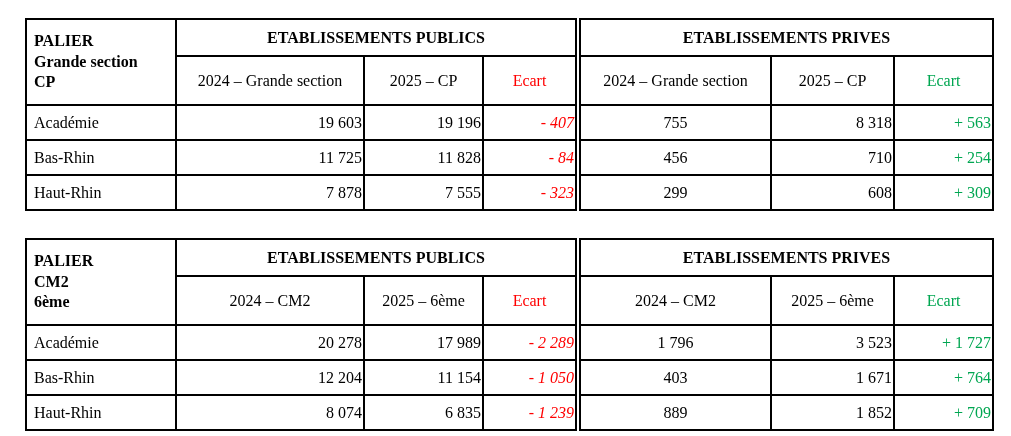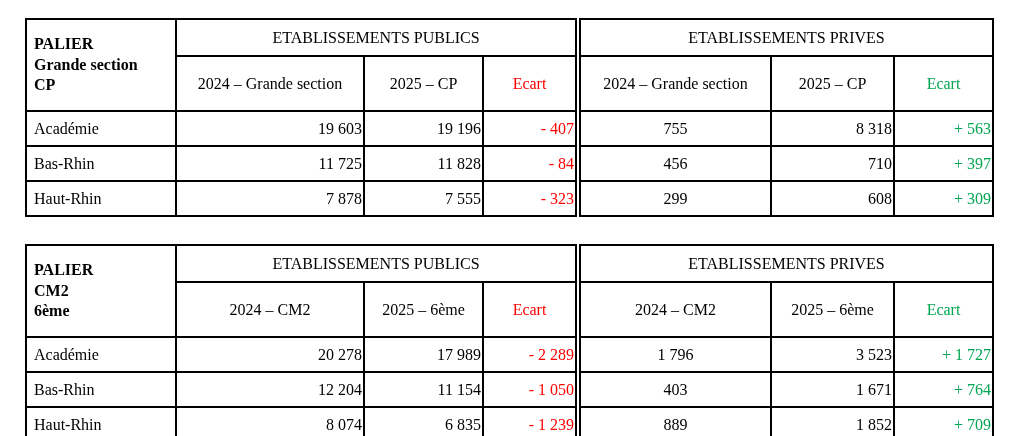--- a/index.html
+++ b/index.html
@@ -45,46 +45,46 @@
     text-align: center;
   }
   .c1 { width: 150px; }
   .c2 { width: 188px; }
   .c3 { width: 119px; }
   .c4 { width: 95px; }
   .c5 { width: 193px; }
   .c6 { width: 123px; }
   .c7 { width: 99px; }
   tr.r-group { height: 37px; margin-top: 48px; }
-  tr.r-sub   { height: 55px; }
+  tr.r-sub   { height: 49px; }
   tr.r-data  { height: 35px; }
   .palier-cell {
     font-weight: bold;
     white-space: pre-line;
     text-align: left;
     padding-left: 7px;
     line-height: 1.28;
   }
   .group-header {
-    font-weight: normal;
+    font-weight: bold;
     text-align: center;
   }
   .sub-header {
     text-align: center;
   }
   .sub-header.neg { color: var(--negative); }
   .sub-header.pos { color: var(--positive); }
   .row-label {
     text-align: left;
     padding-left: 7px;
   }
   .num {
     text-align: right;
   }
-  .num.neg { color: var(--negative); }
+  .num.neg { color: var(--negative); font-style: italic; }
   .num.pos { color: var(--positive); }
 </style>
 </head>
 <body>
 
 <div class="page">
 
   <table class="palier-table">
     <colgroup>
       <col class="c1">
@@ -120,21 +120,21 @@
         <td class="num">8 318</td>
         <td class="num pos">+ 563</td>
       </tr>
       <tr class="r-data">
         <td class="row-label">Bas-Rhin</td>
         <td class="num">11 725</td>
         <td class="num">11 828</td>
         <td class="num neg">- 84</td>
         <td class="num sep">456</td>
         <td class="num">710</td>
-        <td class="num pos">+ 397</td>
+        <td class="num pos">+ 254</td>
       </tr>
       <tr class="r-data">
         <td class="row-label">Haut-Rhin</td>
         <td class="num">7 878</td>
         <td class="num">7 555</td>
         <td class="num neg">- 323</td>
         <td class="num sep">299</td>
         <td class="num">608</td>
         <td class="num pos">+ 309</td>
       </tr>

